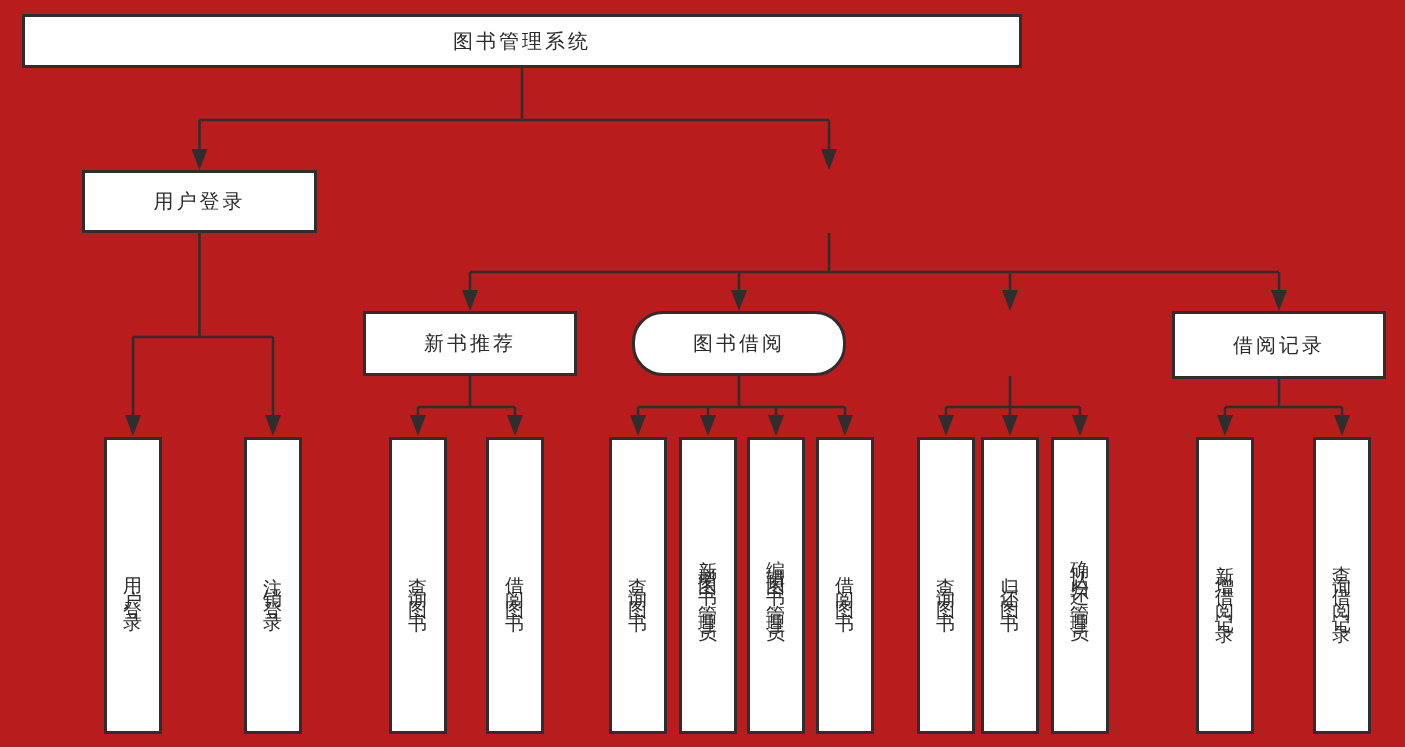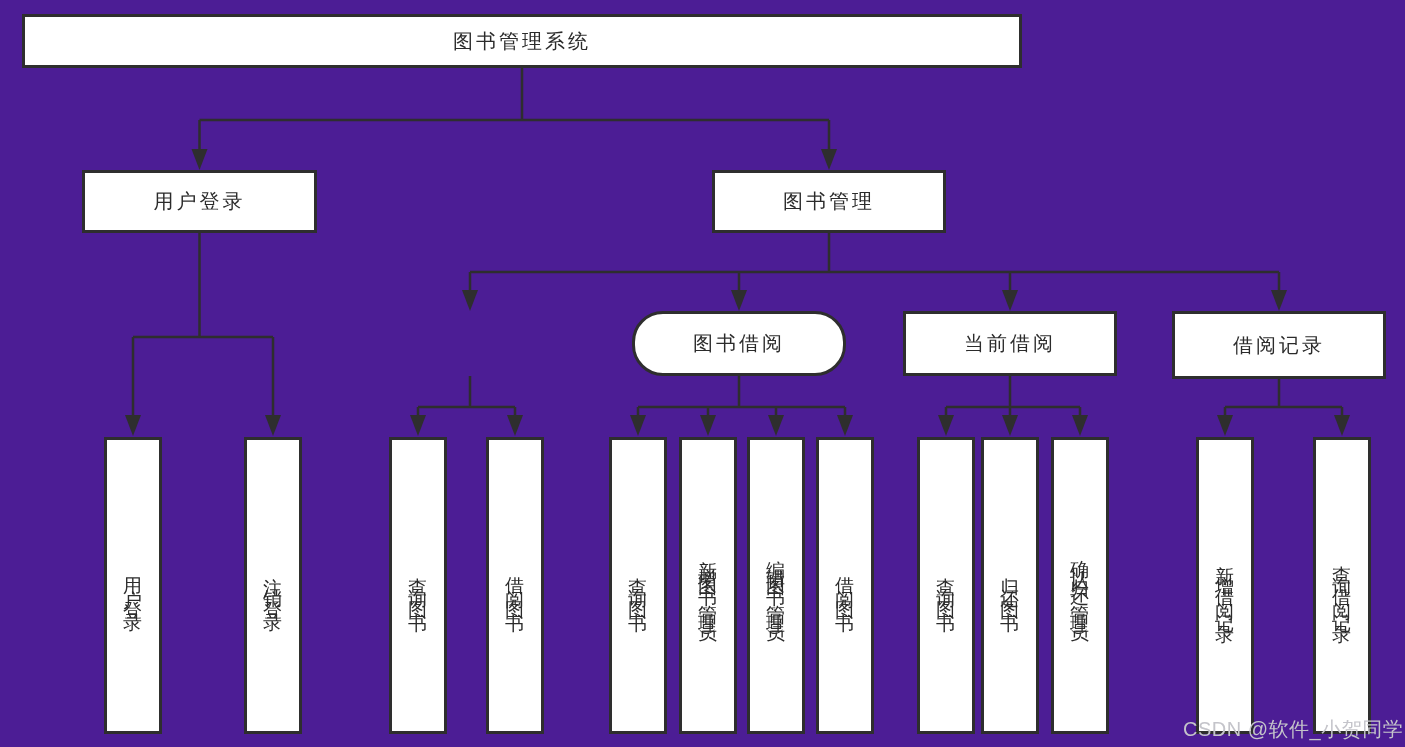--- a/index.html
+++ b/index.html
@@ -1,17 +1,17 @@
 <!DOCTYPE html>
 <html><head>
 <meta charset="utf-8">
 <style>
   html,body{margin:0;padding:0;background:#ffffff;}
   #stage{
-    position:relative;width:1405px;height:747px;background:#4c1d95;overflow:hidden;
+    position:relative;width:1405px;height:747px;background:#b91c1c;overflow:hidden;
     font-family:"Liberation Sans","DejaVu Sans",sans-serif;
   }
   #connectors{position:absolute;left:0;top:0;z-index:1;}
   .hnode{
     position:absolute;background:#ffffff;border:3px solid #2e2e2e;box-sizing:border-box;
     display:flex;align-items:center;justify-content:center;z-index:2;
   }
   .hnode .htext{font-size:20px;letter-spacing:3px;color:#2b2b2b;white-space:nowrap;}
   .vnode{
     position:absolute;width:58px;height:297px;background:#ffffff;border:3px solid #2e2e2e;
@@ -79,29 +79,26 @@
     </g>
   </svg>
 
   <div class="hnode" style="left:22px;top:14px;width:1000px;height:54px;">
     <span class="htext">图书管理系统</span>
   </div>
 
   <div class="hnode" style="left:82px;top:170px;width:235px;height:63px;">
     <span class="htext">用户登录</span>
   </div>
-  <div class="hnode" style="left:712px;top:170px;width:234px;height:63px;">
-    <span class="htext">图书管理</span>
+
+  <div class="hnode" style="left:363px;top:311px;width:214px;height:65px;">
+    <span class="htext">新书推荐</span>
   </div>
-
   <div class="hnode" style="left:632px;top:311px;width:214px;height:65px;border-radius:31px;">
     <span class="htext">图书借阅</span>
-  </div>
-  <div class="hnode" style="left:903px;top:311px;width:214px;height:65px;">
-    <span class="htext">当前借阅</span>
   </div>
   <div class="hnode" style="left:1172px;top:311px;width:214px;height:68px;">
     <span class="htext">借阅记录</span>
   </div>
 
   <div class="vnode" style="left:104px;top:437px;">
     <span class="vtext">用户登录</span>
   </div>
   <div class="vnode" style="left:244px;top:437px;">
     <span class="vtext">注销登录</span>
@@ -137,15 +134,14 @@
     <span class="vtext">确认归还（管理员）</span>
   </div>
 
   <div class="vnode" style="left:1196px;top:437px;">
     <span class="vtext">新增借阅记录</span>
   </div>
   <div class="vnode" style="left:1313px;top:437px;">
     <span class="vtext">查询借阅记录</span>
   </div>
 
-  <div class="watermark">CSDN @软件_小贺同学</div>
 
 </div>
 
 </body></html>

